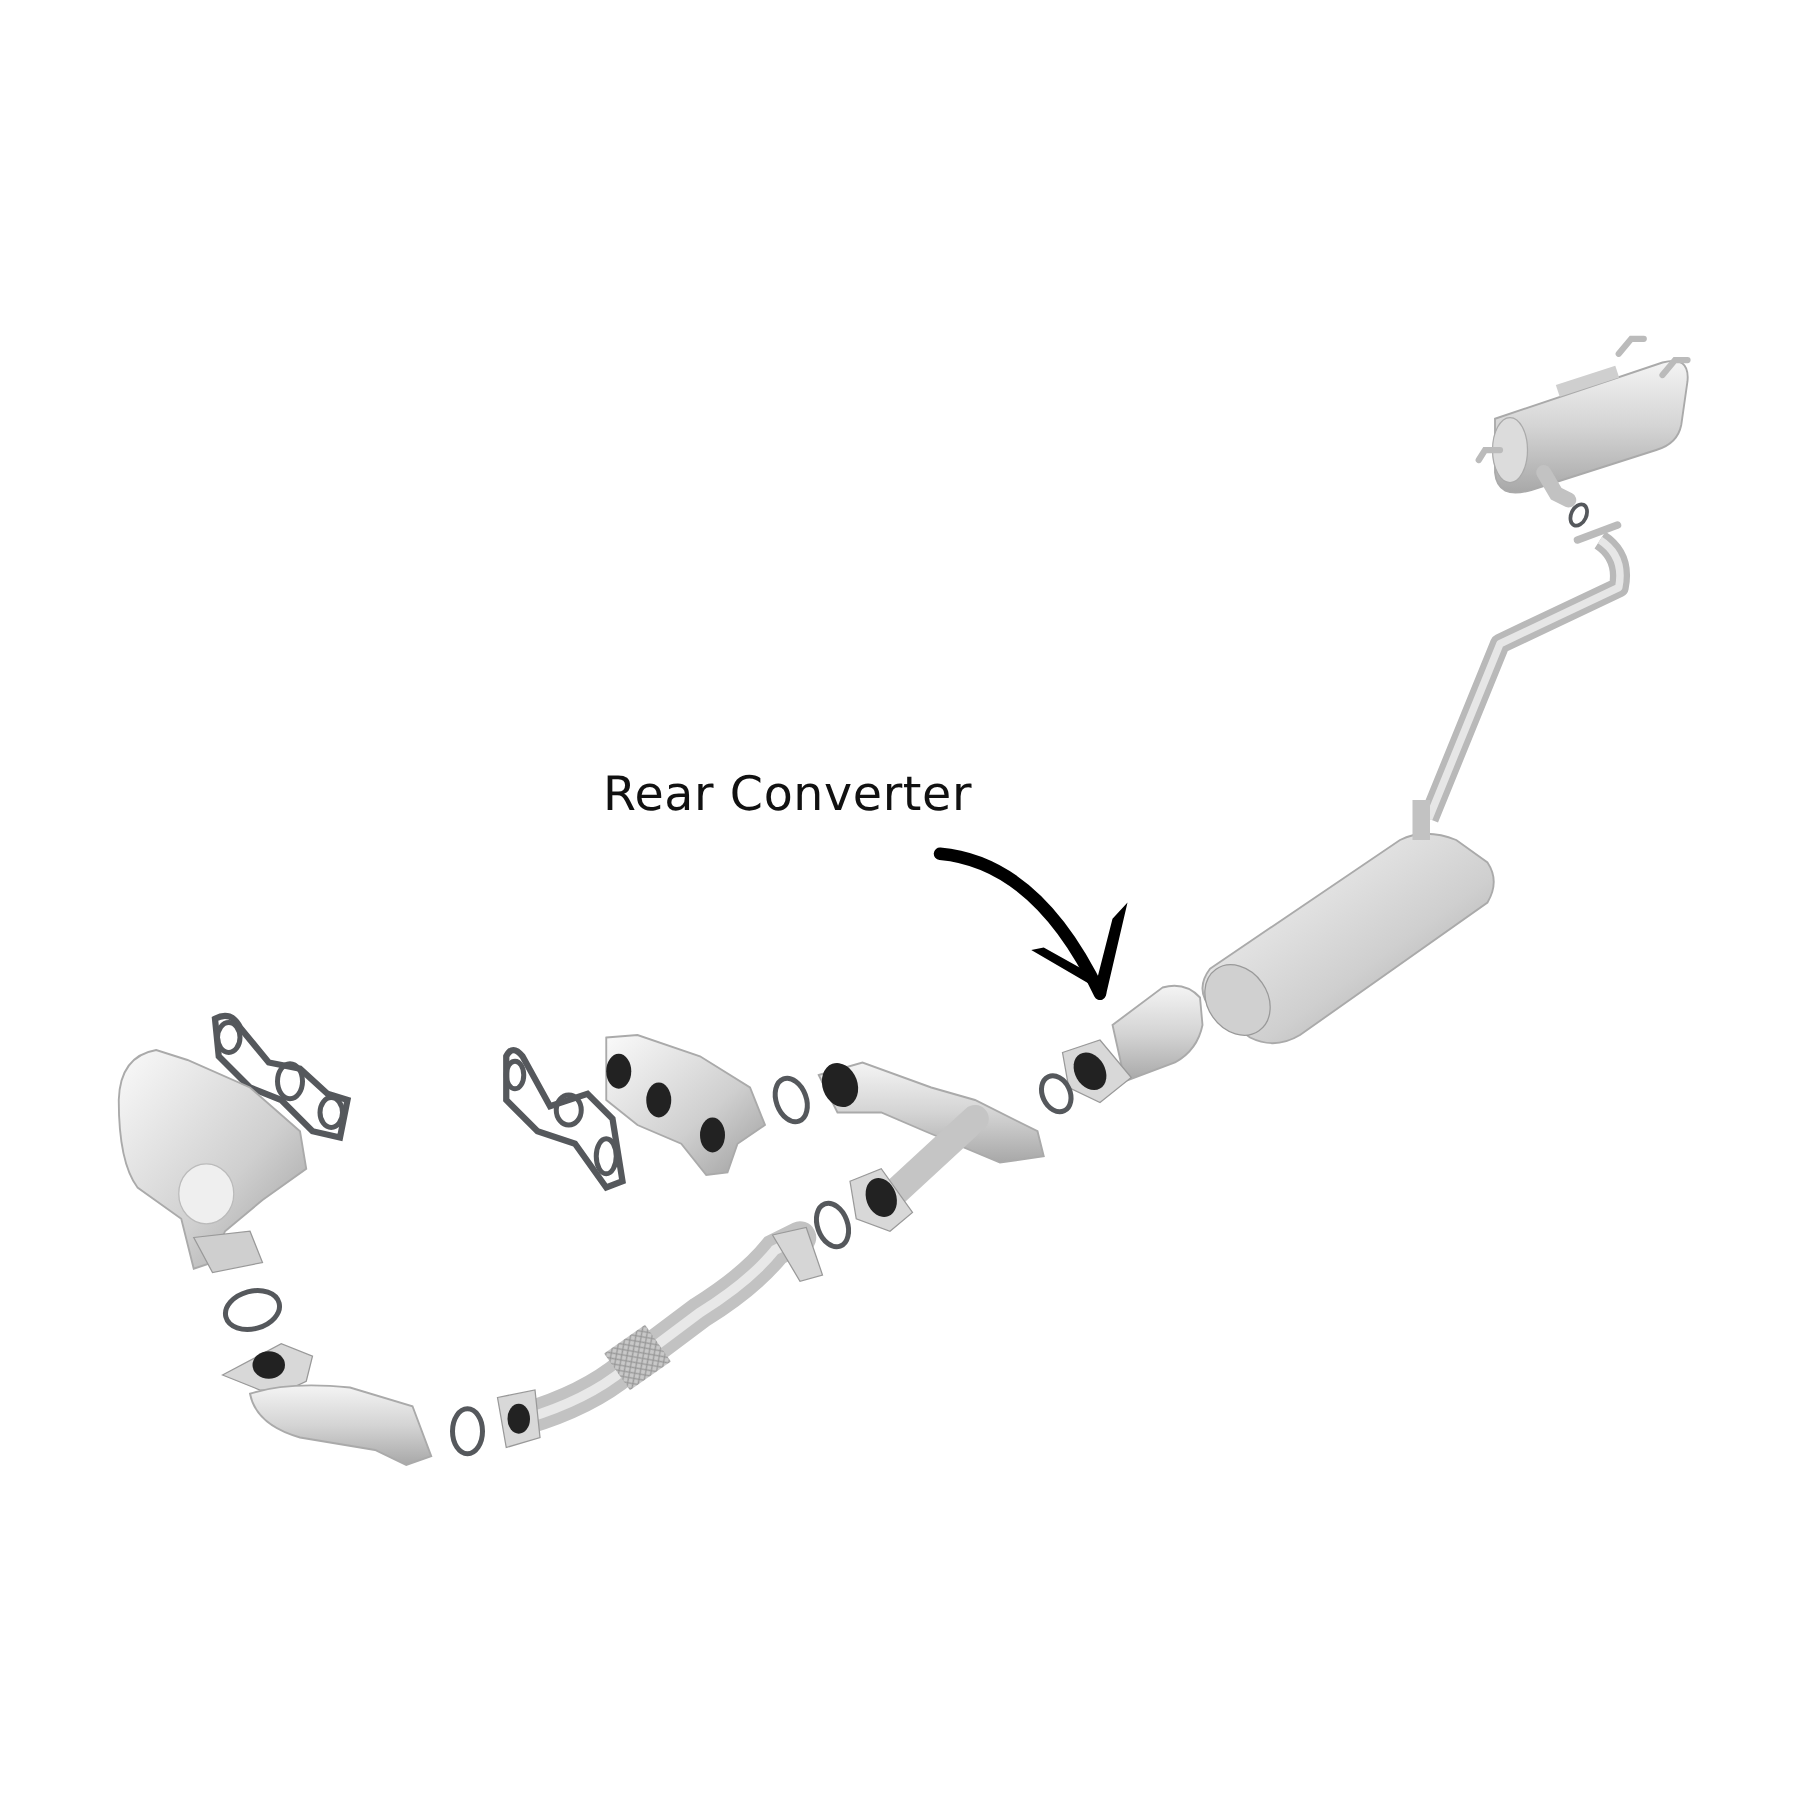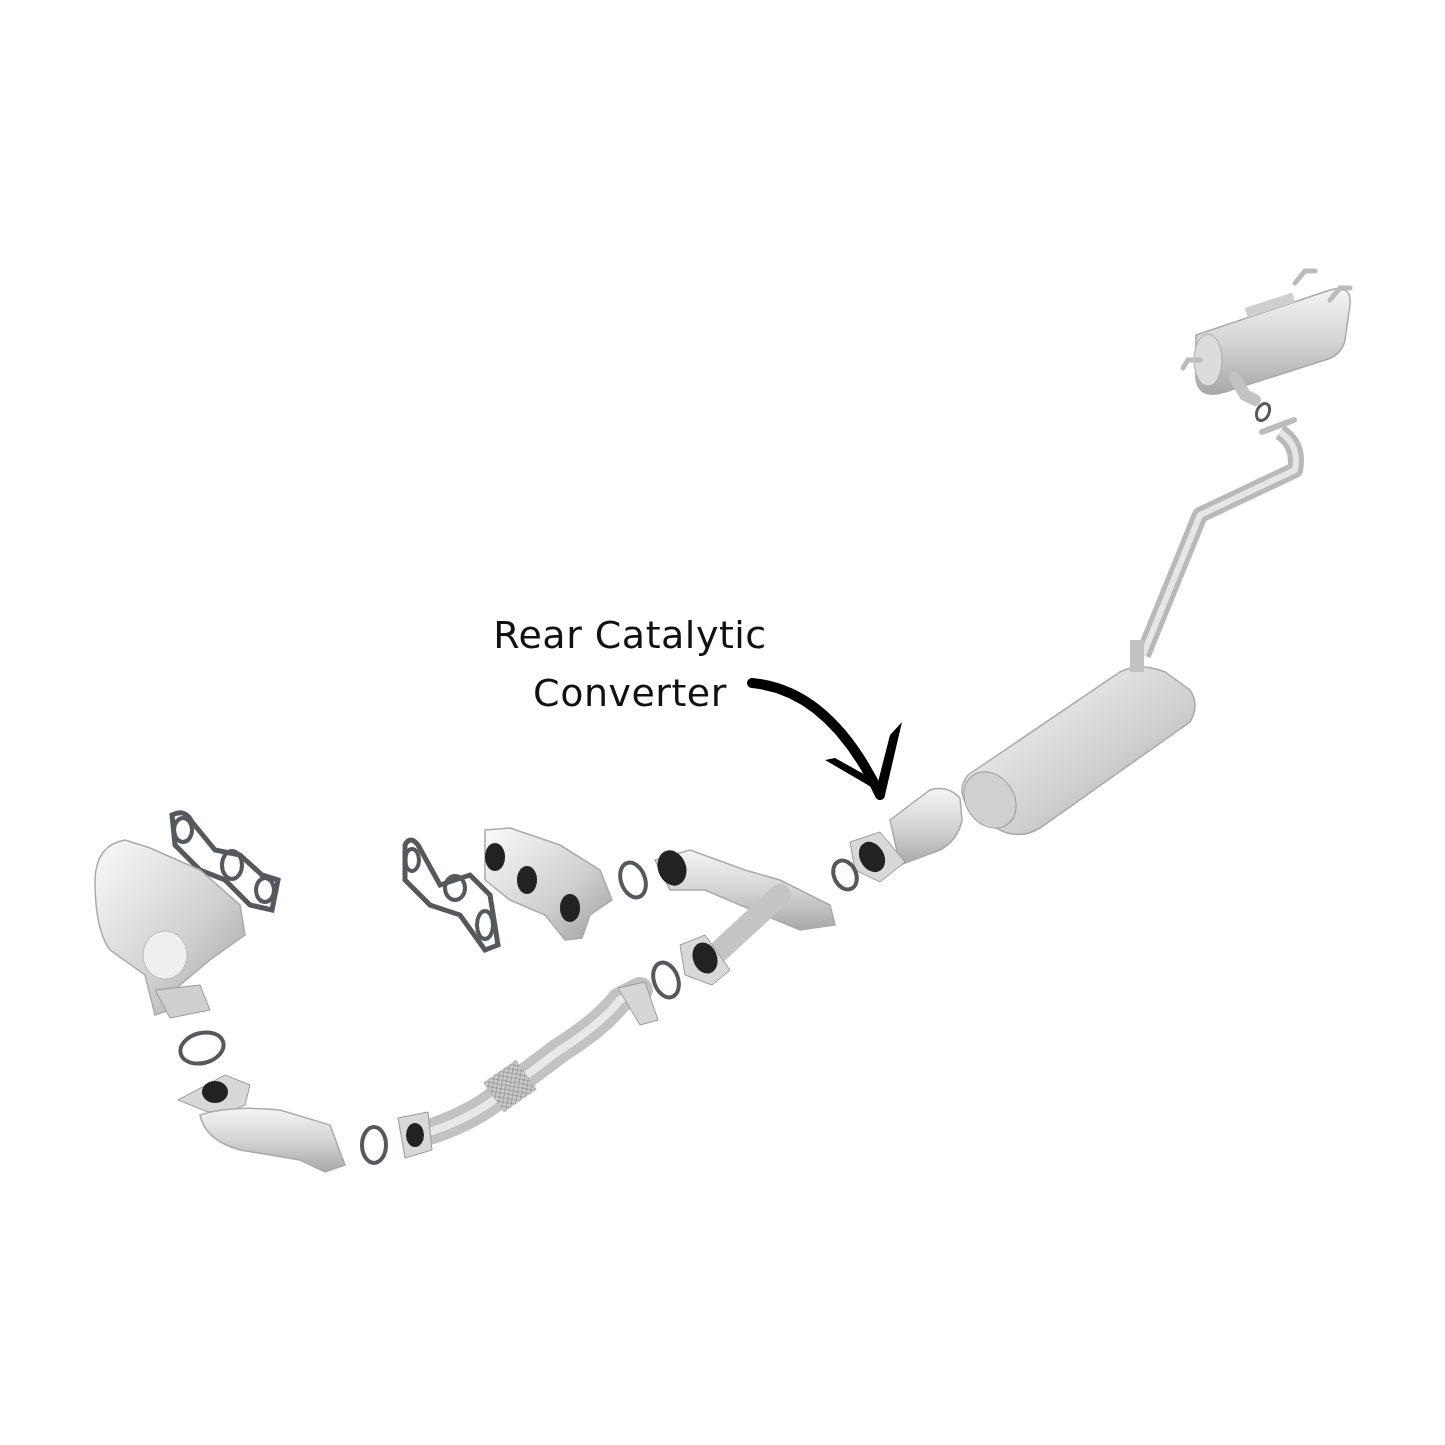--- a/index.html
+++ b/index.html
@@ -128,16 +128,15 @@
       <path d="M420 1135 Q470 1120 500 1095 L560 1050 Q600 1025 620 1000 L640 990" fill="none" stroke="#c2c2c2" stroke-width="26" stroke-linecap="round"></path>
       <path d="M420 1135 Q470 1120 500 1095 L560 1050 Q600 1025 620 1000 L640 990" fill="none" stroke="#e8e8e8" stroke-width="8" stroke-linecap="round"></path>
       <rect x="490" y="1068" width="40" height="36" fill="url(#braid)" transform="rotate(-35 510 1086)"></rect>
       <path d="M398 1118 L428 1112 L432 1150 L405 1158 Z" fill="#d8d8d8" stroke="#999"></path>
       <ellipse cx="415" cy="1135" rx="9" ry="12" fill="#222"></ellipse>
       <path d="M618 988 L645 982 L658 1020 L640 1025 Z" fill="#d6d6d6" stroke="#999"></path>
     </g>
   </svg>
 
   <div class="callout">
-    <span>Rear Catalytic</span>
-    <span>Converter</span>
+    <span>Rear Converter</span>
   </div>
 </div>
 
 </body></html>

